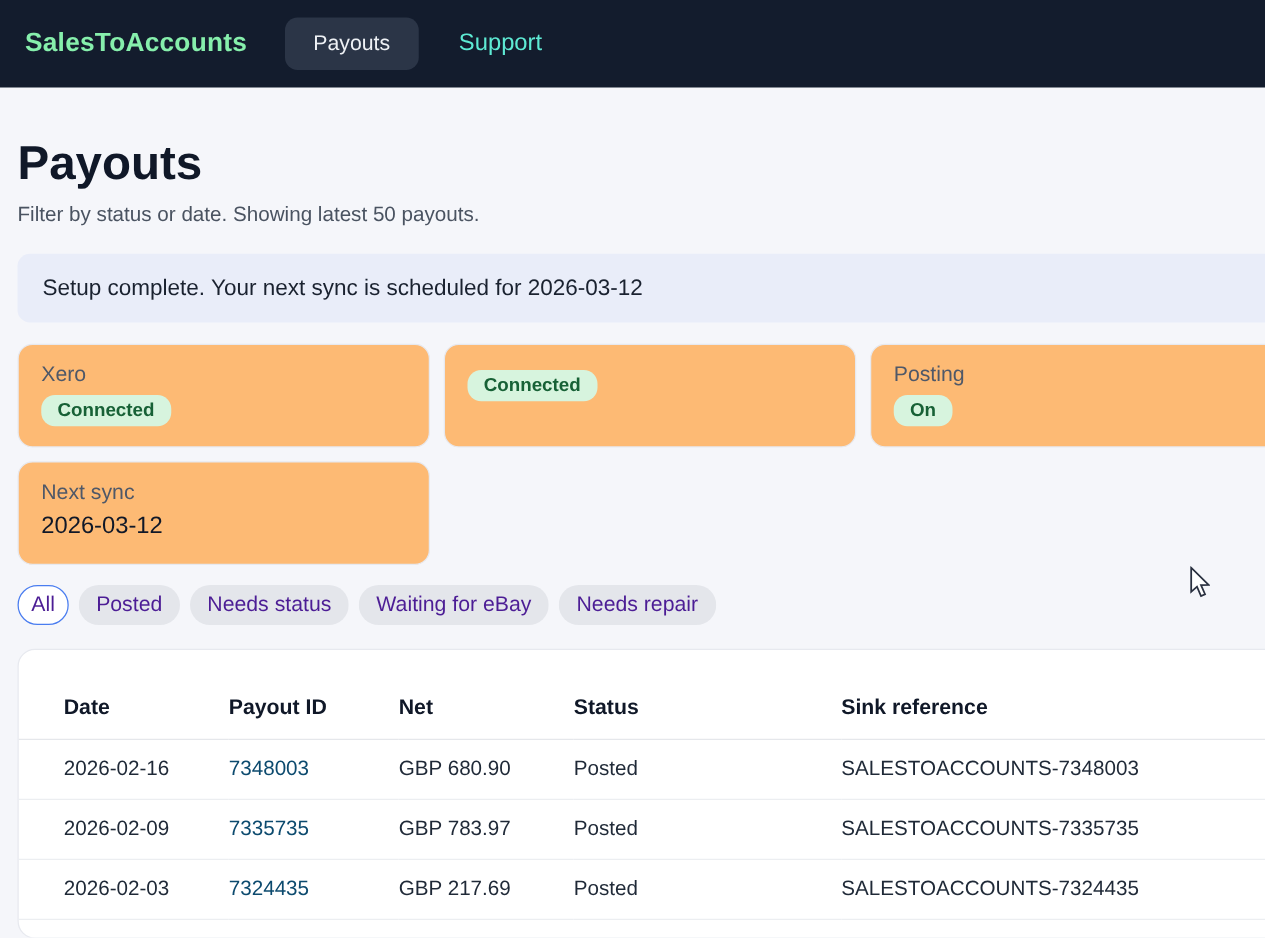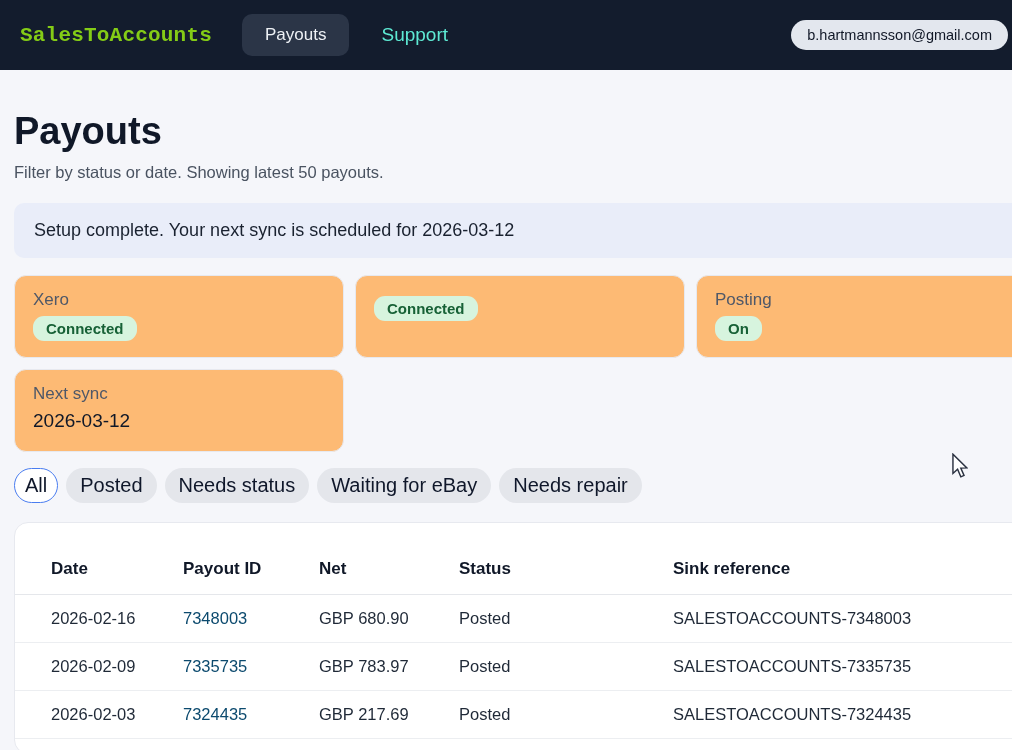--- a/index.html
+++ b/index.html
@@ -8,21 +8,21 @@
     width:1012px; height:750px; overflow:hidden; position:relative;
     background:#f5f6fa; color:#111827;
     font-family:"Liberation Sans", sans-serif;
   }
 
   
   .topbar {
     height:70px; background:#131c2d; display:flex; align-items:center;
     padding:0 4px 0 20px;
   }
-  .brand { color:#84cc16; font-size:21px; font-weight:700; letter-spacing:.2px; cursor:default;font-family:Liberation Mono, monospace; }
+  .brand { color:#86efac; font-size:21px; font-weight:700; letter-spacing:.2px; cursor:default; }
   .nav-pill {
     margin-left:30px; background:#2b3547; color:#eef1f5; font-size:17px;
     padding:11px 23px; border-radius:10px; cursor:pointer;
   }
   .nav-link { margin-left:32px; color:#5eead4; font-size:19px; cursor:pointer; }
   .email-pill {
     margin-left:auto; background:#e3e7ee; color:#111827; font-size:14.5px;
     padding:7px 16px; border-radius:9999px; white-space:nowrap; cursor:pointer;
   }
 
@@ -44,21 +44,21 @@
   .card-label { font-size:17px; color:#4f5868; }
   .badge {
     display:inline-block; margin-top:6px; background:#d7f4de; color:#176136;
     font-weight:700; font-size:15px; padding:4px 13px; border-radius:11px;
   }
   .card-value { margin-top:6px; font-size:19px; font-weight:400; color:#101828; }
 
   .chips { margin-top:16px; display:flex; gap:8px; align-items:center; }
   .chip {
     background:#e4e6eb; border:1px solid transparent; border-radius:9999px;
-    padding:5px 13px; font-size:20px; color:#0f172a; cursor:pointer; white-space:nowrap;
+    padding:5px 13px; font-size:17px; color:#4c1d95; cursor:pointer; white-space:nowrap;
   }
   .chip.active { background:#ffffff; border-color:#4a7df0; padding:5px 10px; }
 
   .table-card {
     margin-top:19px; width:1060px; min-height:232px; background:#ffffff;
     border:1px solid #e7e9ef; border-radius:14px; padding-top:10px;
   }
   table { border-collapse:collapse; width:100%; font-size:16.5px; }
   th {
     text-align:left; font-size:17px; font-weight:700; color:#101828;
@@ -70,21 +70,20 @@
 
   .cursor { position:absolute; left:951px; top:453px; width:17px; height:25px; pointer-events:none; }
 </style>
 </head>
 <body>
 
 <header class="topbar">
   <div class="brand">SalesToAccounts</div>
   <div class="nav-pill">Payouts</div>
   <div class="nav-link">Support</div>
-  <div class="email-pill">b.hartmannsson@gmail.com</div>
 </header>
 
 <main>
   <h1 class="page-title">Payouts</h1>
   <div class="subtitle">Filter by status or date. Showing latest 50 payouts.</div>
 
   <div class="banner">Setup complete. Your next sync is scheduled for 2026-03-12</div>
 
   <div class="cards">
     <div class="card">

